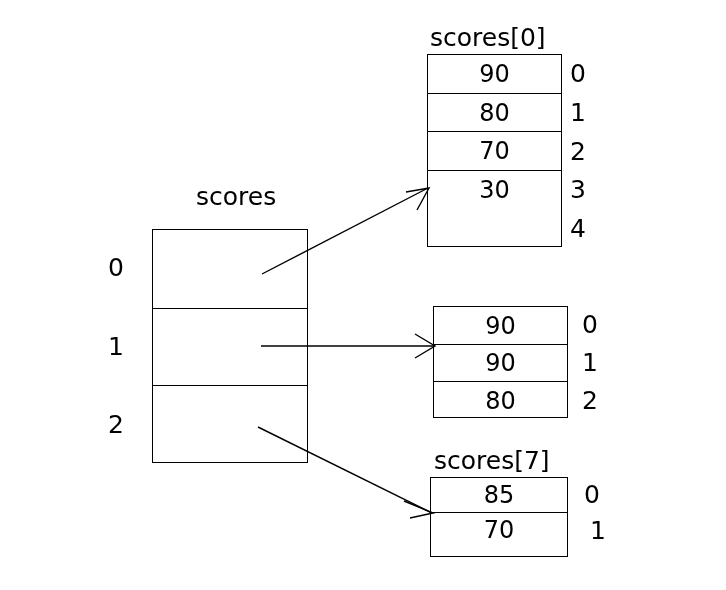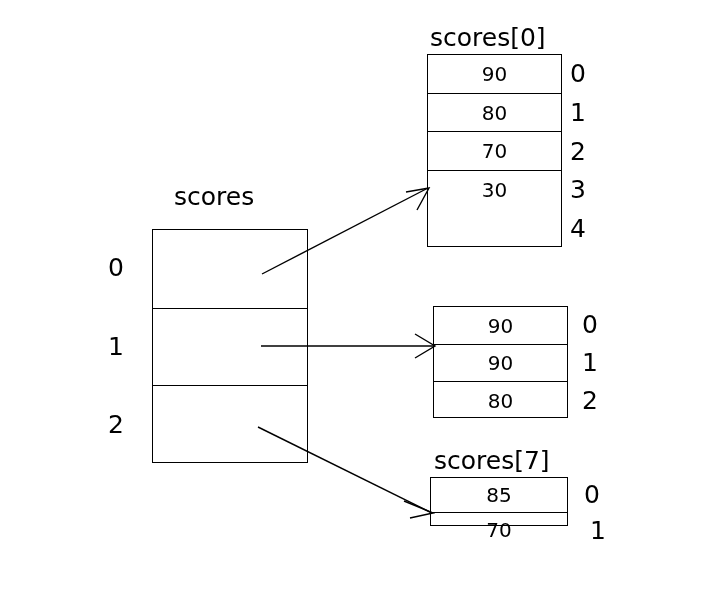--- a/index.html
+++ b/index.html
@@ -26,21 +26,21 @@
     box-sizing: border-box;
     border: 1.4px solid #000000;
     background: transparent;
   }
   .array-cell {
     box-sizing: border-box;
     border-bottom: 1.4px solid #000000;
     display: flex;
     align-items: center;
     justify-content: center;
-    font-size: 20px;
+    font-size: 24px;
     line-height: 1;
     color: #000000;
   }
   .array-cell:last-child {
     border-bottom: none;
   }
   
   #scores-array .array-cell {
     font-size: 0;
   }
@@ -75,21 +75,21 @@
     stroke: #000000;
     stroke-width: 1.4;
     fill: none;
   }
 </style>
 </head>
 <body>
 
 <div id="canvas">
 
-  <div class="title-label" style="left:174px; top:184px;">scores</div>
+  <div class="title-label" style="left:196px; top:184px;">scores</div>
 
   <div class="array-box" id="scores-array" style="left:152px; top:229px; width:156px; height:234px;">
     <div class="array-cell" style="height:79px;"></div>
     <div class="array-cell" style="height:77px;"></div>
     <div class="array-cell" style="height:78px;"></div>
   </div>
 
   <div class="index-label" style="left:108px; top:255px;">0</div>
   <div class="index-label" style="left:108px; top:334px;">1</div>
   <div class="index-label" style="left:108px; top:412px;">2</div>
@@ -115,21 +115,21 @@
     <div class="array-cell" style="height:37px;">90</div>
     <div class="array-cell" style="height:37px;">80</div>
   </div>
 
   <div class="index-label" style="left:582px; top:312px;">0</div>
   <div class="index-label" style="left:582px; top:350px;">1</div>
   <div class="index-label" style="left:582px; top:388px;">2</div>
 
   <div class="title-label" style="left:434px; top:448px;">scores[7]</div>
 
-  <div class="array-box" id="scores2-array" style="left:430px; top:477px; width:138px; height:49px;">
+  <div class="array-box" id="scores2-array" style="left:430px; top:477px; width:138px; height:80px;">
     <div class="array-cell" style="height:35px;">85</div>
     <div class="array-cell" style="height:33px;">70</div>
   </div>
 
   <div class="index-label" style="left:584px; top:482px;">0</div>
   <div class="index-label" style="left:590px; top:518px;">1</div>
 
   <svg id="arrow-layer" viewBox="0 0 726 590">
 
     <g>

